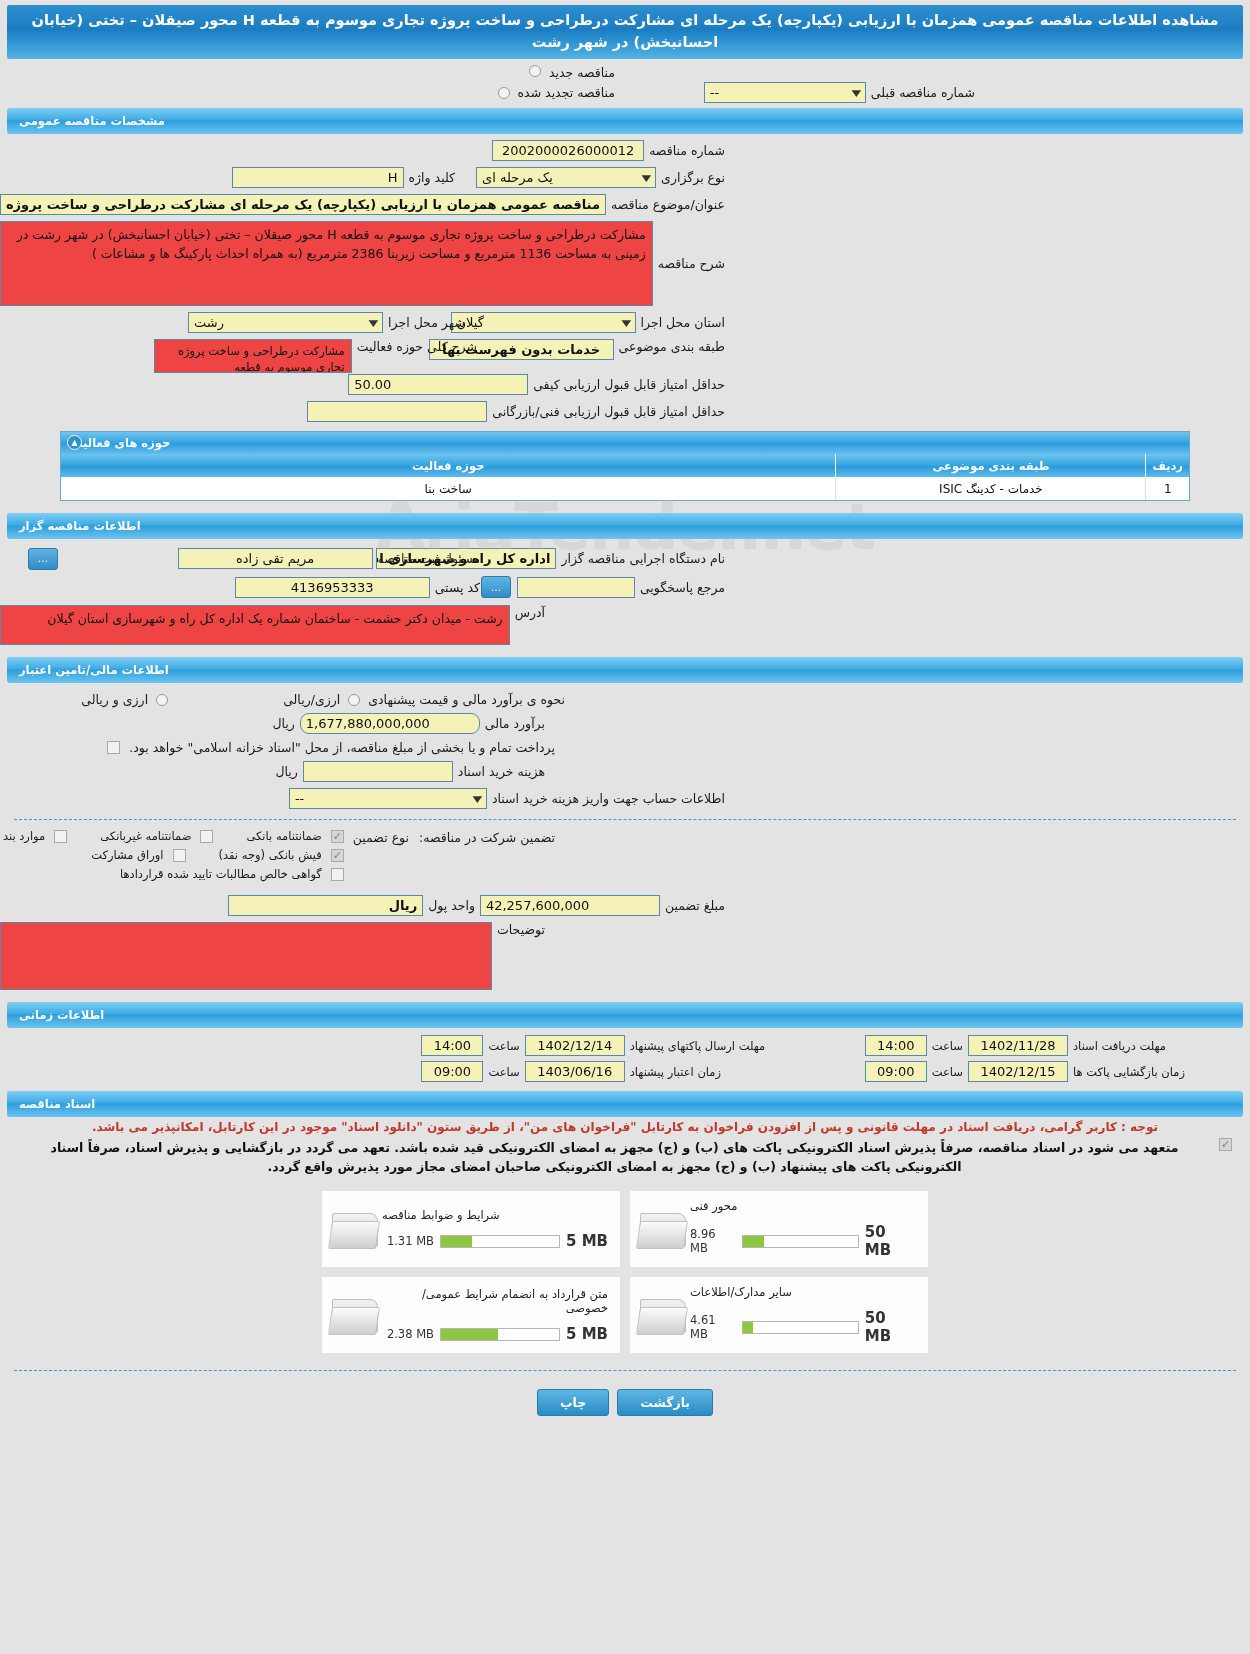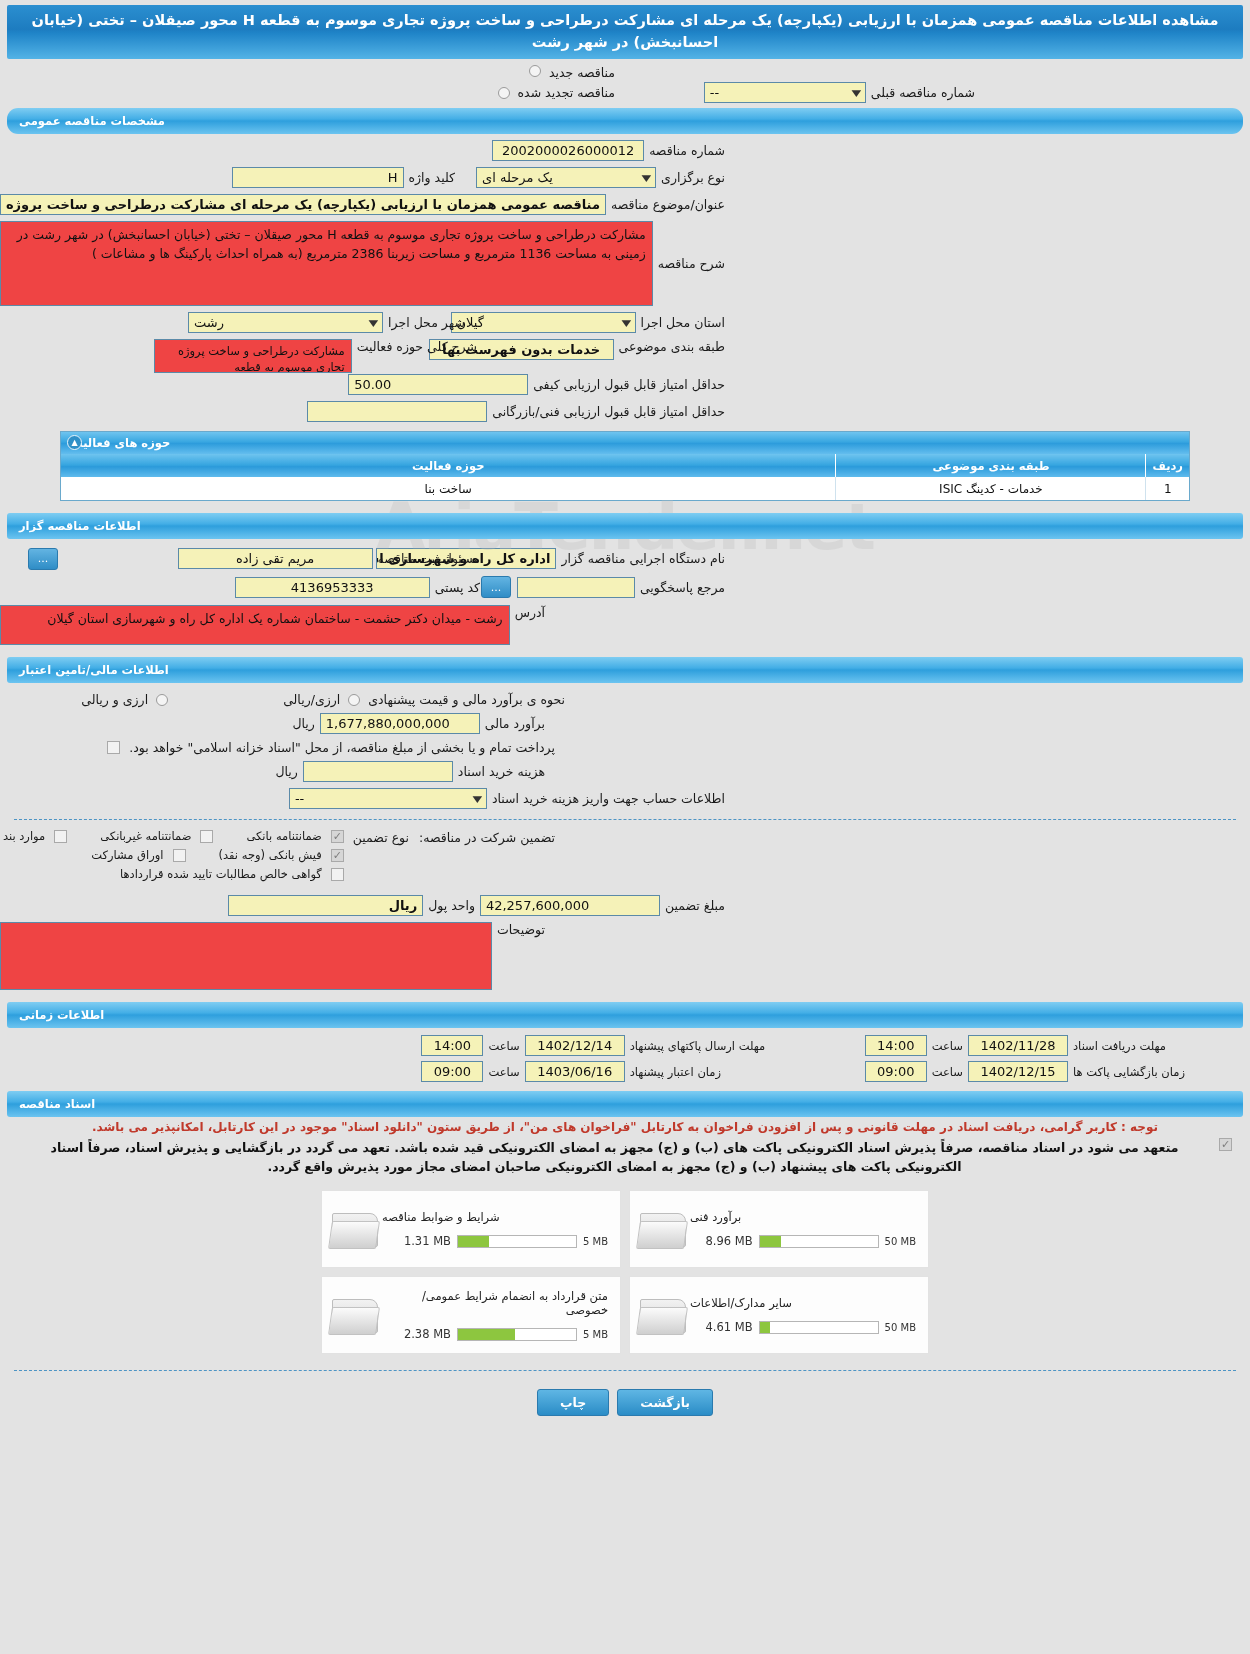--- a/index.html
+++ b/index.html
@@ -154,21 +154,21 @@
     border: 1px solid #e2e2e2;
     display: flex; flex-direction: row-reverse; align-items: center;
     padding: 6px 8px;
   }
   .doc-body { flex: 1; display: flex; flex-direction: column; align-items: flex-start; padding-right: 4px; }
   .doc-name { font-size: 11.5px; color: #222; align-self: flex-end; margin-bottom: 10px; }
   .doc-meter { display: flex; align-items: center; gap: 6px; direction: ltr; }
   .meter-used { font-size: 11.5px; color: #333; }
   .meter-bar { width: 120px; height: 13px; background: #ffffff; border: 1px solid #b6b6b6; position: relative; }
   .meter-fill { height: 100%; background: #8dc63f; }
-  .meter-max { font-size: 10px; color: #333; }
+  .meter-max { font-size: 15px; color: #333; font-weight: bold; }
   .folder { width: 52px; height: 44px; position: relative; flex: none; }
   .folder .back {
     position: absolute; left: 2px; top: 6px; width: 46px; height: 34px;
     background: linear-gradient(to bottom,#f2f2f2,#d2d2d2);
     border: 1px solid #bdbdbd; border-radius: 2px 8px 2px 2px;
   }
   .folder .front {
     position: absolute; left: 0; top: 14px; width: 48px; height: 28px;
     background: linear-gradient(to bottom,#fbfbfb,#cfcfcf);
     border: 1px solid #c2c2c2;
@@ -220,21 +220,21 @@
     </div>
     <div style="position:absolute; right:270px; display:flex; align-items:center;">
       <span class="lbl">شماره مناقصه قبلی</span>
       <div class="sel" style="width:162px;">
         <span class="caret">▼</span>
         <span>--</span>
       </div>
     </div>
   </div>
 
-  <div class="sec-bar" style="margin-top:8px;border-radius:11px;">
+  <div class="sec-bar" style="margin-top:8px;">
     <span style="margin-right:auto;">مشخصات مناقصه عمومی</span>
   </div>
 
   <div class="row">
     <div style="width:100%; display:flex; justify-content:flex-start; padding-right:520px; align-items:center;">
       <span class="lbl">شماره مناقصه</span>
       <div class="fld center" style="width:152px;">2002000026000012</div>
     </div>
   </div>
 
@@ -378,21 +378,21 @@
       <span class="radio"></span>
       <span class="lbl">ارزی/ریالی</span>
       <span class="radio" style="margin-right:110px;"></span>
       <span class="lbl">ارزی و ریالی</span>
     </div>
   </div>
 
   <div class="row" style="margin-top:6px;">
     <div style="width:100%; display:flex; justify-content:flex-start; padding-right:700px; align-items:center;">
       <span class="lbl">برآورد مالی</span>
-      <div class="fld" style="width:160px; justify-content:flex-end;">1,677,880,000,000</div>
+      <div class="fld" style="width:180px; justify-content:flex-end;border-radius:9px;">1,677,880,000,000</div>
       <span class="lbl">ریال</span>
     </div>
   </div>
 
   <div class="row" style="margin-top:6px;">
     <div style="width:100%; display:flex; justify-content:flex-start; padding-right:690px; align-items:center;">
       <span class="lbl">پرداخت تمام و یا بخشی از مبلغ مناقصه، از محل "اسناد خزانه اسلامی" خواهد بود.</span>
       <span class="cbx" style="margin-right:4px;"></span>
     </div>
   </div>
@@ -499,21 +499,21 @@
   </div>
 
   <div class="doc-grid">
     <div class="doc-row">
       <div class="doc-card">
         <div class="folder">
             <div class="back"></div>
             <div class="front"></div>
           </div>
         <div class="doc-body">
-          <div class="doc-name">برآورد فنی</div>
+          <div class="doc-name">محور فنی</div>
           <div class="doc-meter">
             <span class="meter-used">8.96 MB</span>
             <div class="meter-bar">
                 <div class="meter-fill" style="width:18%"></div>
               </div>
             <span class="meter-max">50 MB</span>
           </div>
         </div>
       </div>
       <div class="doc-card">

